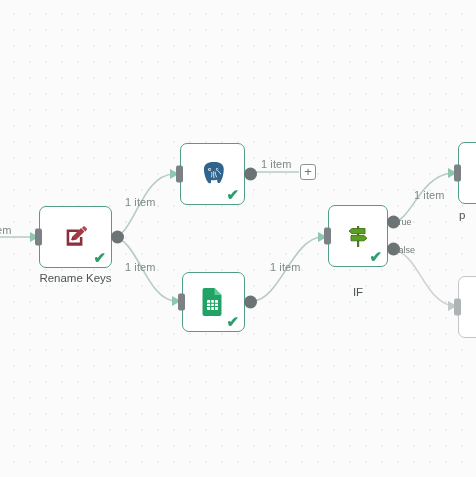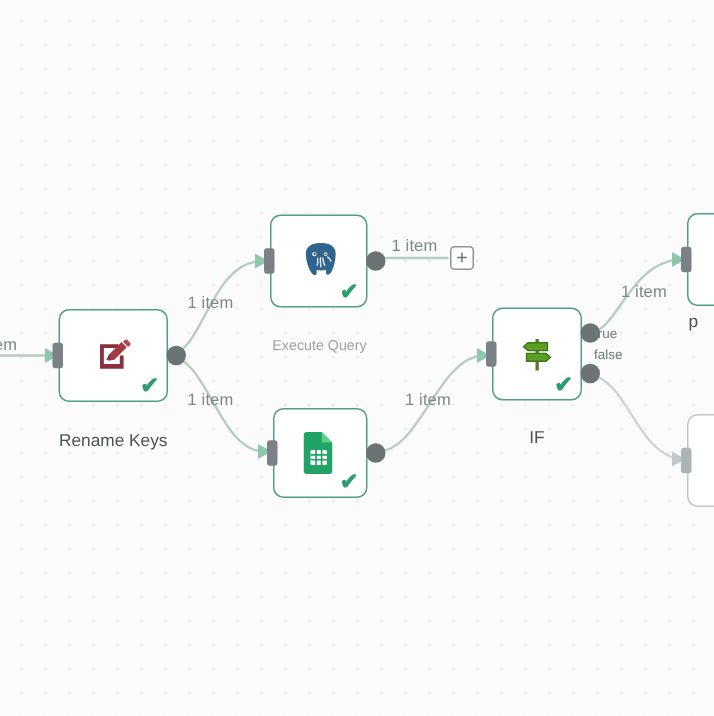--- a/index.html
+++ b/index.html
@@ -183,39 +183,38 @@
       <svg viewBox="0 0 24 24" width="28" height="28">
         <path d="M4 5.5h10.5v2.2H6.2v9.1h9.1V12h2.2v7.5H4z" fill="#8c2f3c"></path>
         <path d="M19.6 3.1l1.6 1.6c.4.4.4 1 0 1.4l-1.1 1.1-3-3 1.1-1.1c.4-.4 1-.4 1.4 0z" fill="#b04a4a"></path>
         <path d="M16.3 4.3l3 3-7.1 7.1-3.6.6.6-3.6z" fill="#a03a44"></path>
         <path d="M9.2 11.4l.9 2.7-2.5.4z" fill="#7c2a34"></path>
       </svg>
     </div>
     <div class="check">✔</div>
     <div class="port-out"></div>
   </div>
-  <div class="node-title" style="left:39px; top:288px; width:73px;">Rename Keys</div>
+  <div class="node-title" style="left:39px; top:272px; width:73px;">Rename Keys</div>
 
   <div class="node" style="left:180px; top:143px; width:65px; height:62px;">
     <div class="port-in"></div>
     <div class="node-icon">
       <svg viewBox="0 0 32 32" width="30" height="30">
         <path d="M16 3.2c-5.4 0-9.7 2.6-9.7 7.6 0 2.6.5 5.3 1.3 7.8.8 2.6 2 5 3.2 6.4.7.8 1.6 1.2 2.4.9.5-.2.8-.7.8-1.4 0-.6-.1-1.4-.1-2.1 1.1.3 2.3.4 3.5.3 1.1 0 2.2-.2 3.2-.5 0 .7-.1 1.5 0 2.1.1.8.5 1.3 1.1 1.4.9.1 1.7-.4 2.3-1.3 1.1-1.6 2-4 2.6-6.5.6-2.5.9-5 .9-7.2 0-4.9-4.1-7.5-9.5-7.5z" fill="#31648c"></path>
         <path d="M12.4 9.6c-.9 0-1.6.7-1.6 1.5s.7 1.5 1.6 1.5 1.6-.7 1.6-1.5-.7-1.5-1.6-1.5z" fill="#ffffff"></path>
         <circle cx="12.6" cy="11" r=".8" fill="#20405c"></circle>
         <path d="M20.4 9.8c-.7 0-1.3.6-1.3 1.3s.6 1.3 1.3 1.3 1.3-.6 1.3-1.3-.6-1.3-1.3-1.3z" fill="#ffffff"></path>
         <circle cx="20.5" cy="11.1" r=".65" fill="#20405c"></circle>
         <path d="M14.6 14.2c.4 1.6.3 3.3-.3 4.8M18.3 13.9c.3 2 .6 3.8 1.4 5.2M16.7 13.6c-.1 2.3-.1 4.6.3 6.6" stroke="#dfe8f0" stroke-width="1" fill="none" stroke-linecap="round"></path>
         <path d="M21.8 13.2c1 .6 1.9 1.6 2.3 2.8" stroke="#dfe8f0" stroke-width="1" fill="none" stroke-linecap="round"></path>
       </svg>
     </div>
     <div class="check">✔</div>
     <div class="port-out"></div>
   </div>
-  <div class="node-sub" style="left:168px; top:225px; width:90px;">Execute Query</div>
 
   <div class="plus-btn" style="left:300px; top:164px;">
     <span>+</span>
   </div>
 
   <div class="node" style="left:182px; top:272px; width:63px; height:60px;">
     <div class="port-in"></div>
     <div class="node-icon">
       <svg viewBox="0 0 24 30" width="25" height="30">
         <path d="M3 1h10l7 7v19a2 2 0 0 1-2 2H3a2 2 0 0 1-2-2V3a2 2 0 0 1 2-2z" fill="#21a366"></path>
@@ -238,21 +237,21 @@
         <path d="M22 7.5h-13l-3 2.6 3 2.6h13z" fill="none" stroke="#3f7318" stroke-width=".9"></path>
         <path d="M8 14.6h13l3 2.6-3 2.6H8z" fill="none" stroke="#3f7318" stroke-width=".9"></path>
       </svg>
     </div>
     <div class="check">✔</div>
     <div class="port-out p-true"></div>
     <div class="port-out p-false"></div>
   </div>
   <div class="node-title" style="left:328px; top:286px; width:60px;">IF</div>
   <div class="port-label" style="left:396px; top:217px;">true</div>
-  <div class="port-label" style="left:396px; top:231px;">false</div>
+  <div class="port-label" style="left:396px; top:245px;">false</div>
 
   <div class="node" style="left:458px; top:142px; width:62px; height:62px;">
     <div class="port-in"></div>
   </div>
   <div class="node-title clip" style="left:459px; top:209px; width:30px;">p</div>
 
   <div class="node inactive" style="left:458px; top:276px; width:62px; height:62px;">
     <div class="port-in" style="background:#aeb4b6;"></div>
   </div>
 

